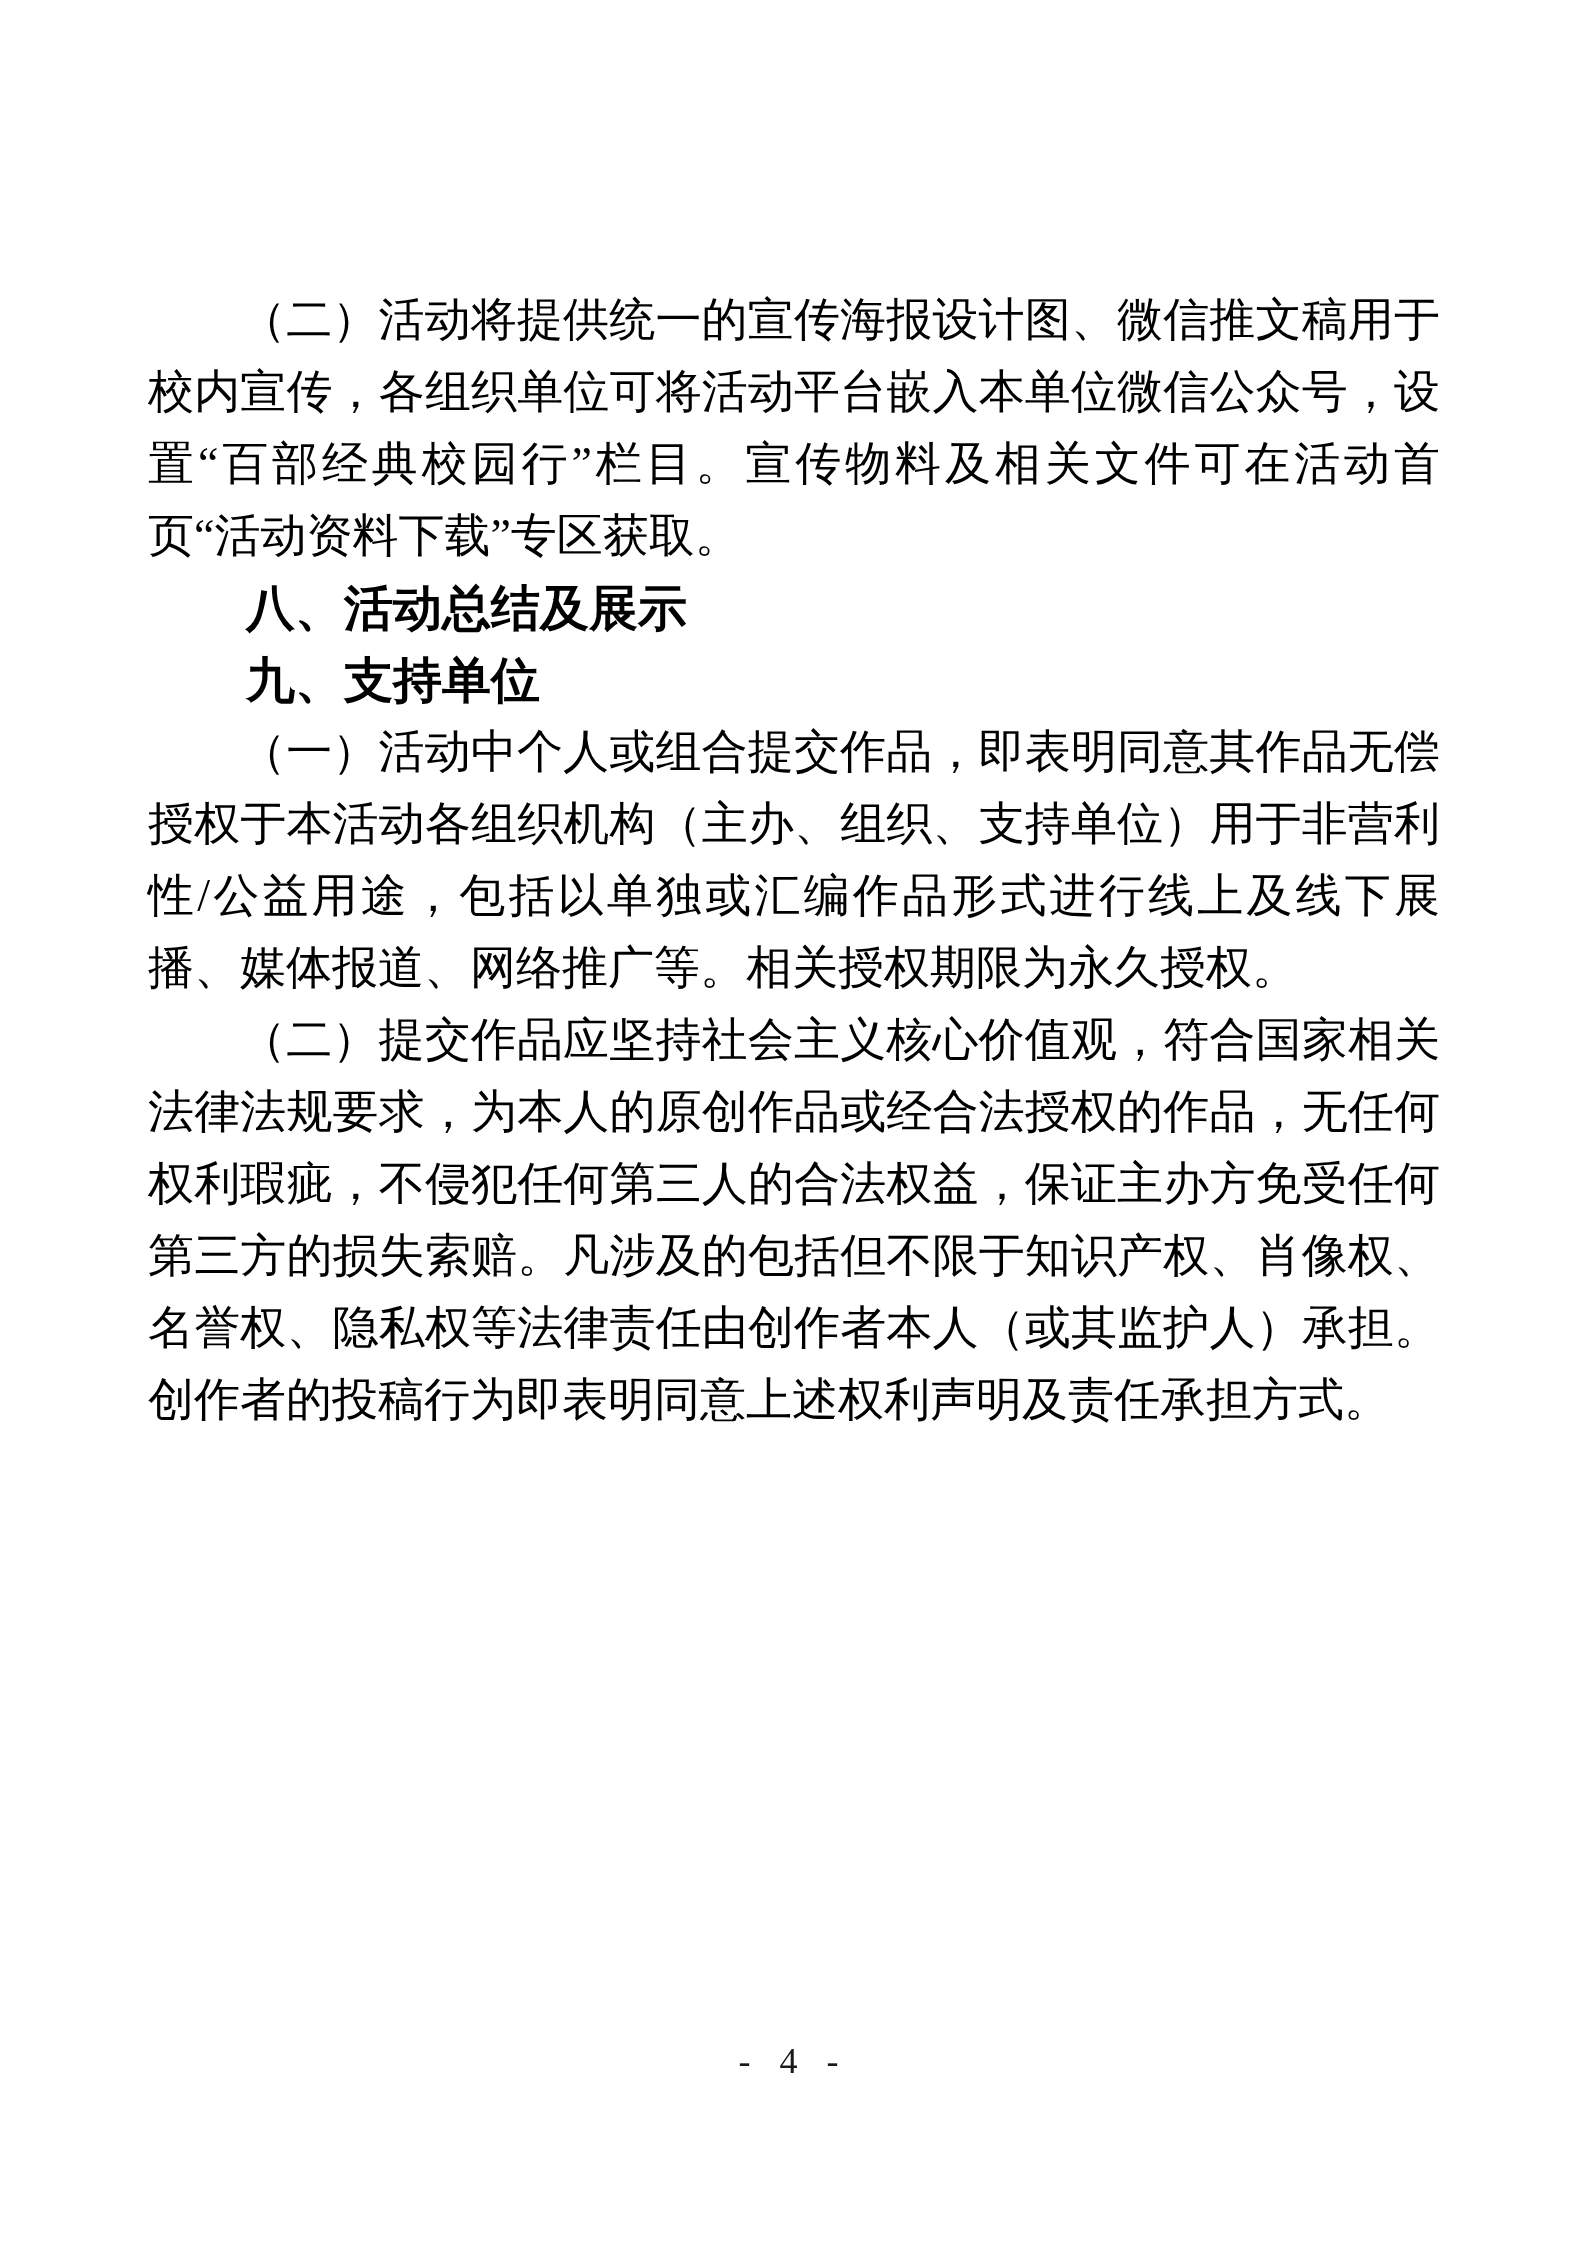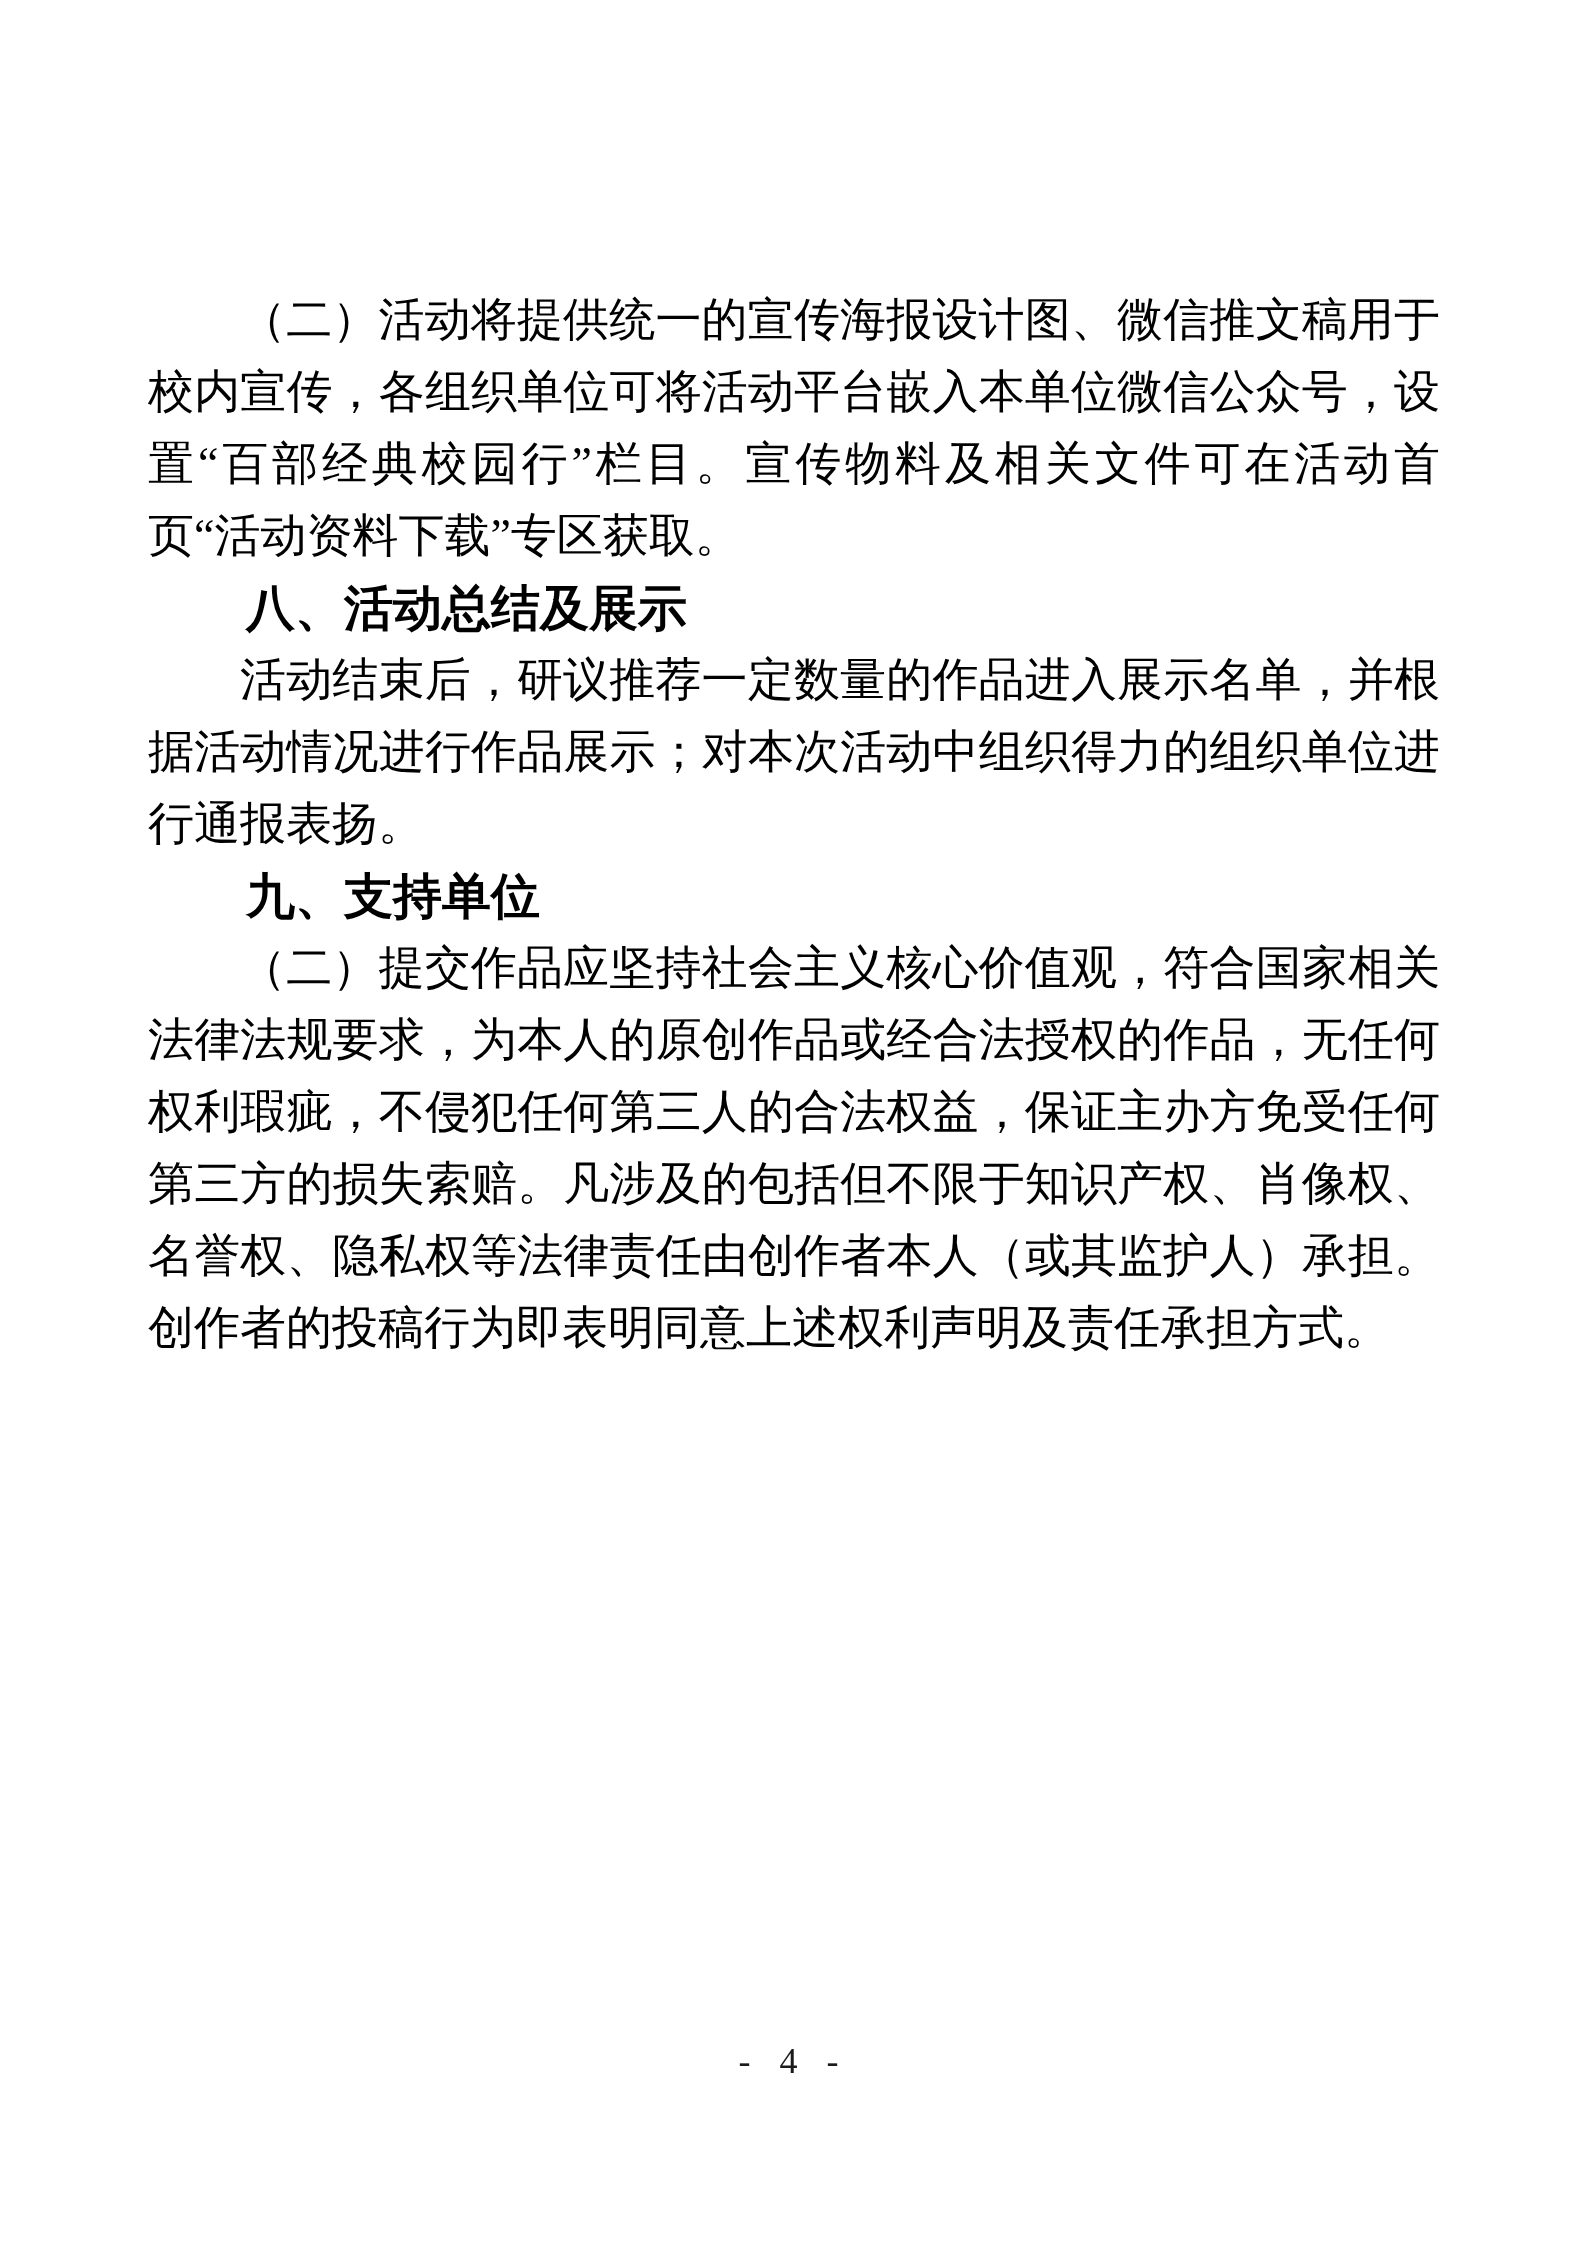--- a/index.html
+++ b/index.html
@@ -63,22 +63,22 @@
   }
 </style>
 </head>
 <body>
 
 <div class="page">
 
   <div class="content">
     <p class="para-body">（二）活动将提供统一的宣传海报设计图、微信推文稿用于校内宣传，各组织单位可将活动平台嵌入本单位微信公众号，设置“百部经典校园行”栏目。宣传物料及相关文件可在活动首页“活动资料下载”专区获取。</p>
     <h2 class="para-heading">八、活动总结及展示</h2>
-    <p class="para-body">活动结束后，研议推荐一定数量的作品进入展示名单，并根据活动情况进行作品展示；对本次活动中组织得力的组织单位进行通报表扬。</p>
     <h2 class="para-heading">九、支持单位</h2>
+    <p class="para-body">（一）活动中个人或组合提交作品，即表明同意其作品无偿授权于本活动各组织机构（主办、组织、支持单位）用于非营利性/公益用途，包括以单独或汇编作品形式进行线上及线下展播、媒体报道、网络推广等。相关授权期限为永久授权。</p>
     <p class="para-body">（二）提交作品应坚持社会主义核心价值观，符合国家相关法律法规要求，为本人的原创作品或经合法授权的作品，无任何权利瑕疵，不侵犯任何第三人的合法权益，保证主办方免受任何第三方的损失索赔。凡涉及的包括但不限于知识产权、肖像权、名誉权、隐私权等法律责任由创作者本人（或其监护人）承担。创作者的投稿行为即表明同意上述权利声明及责任承担方式。</p>
   </div>
 
   <div class="footer">
     <span class="page-number">- 4 -</span>
   </div>
 
 </div>
 
 </body></html>

